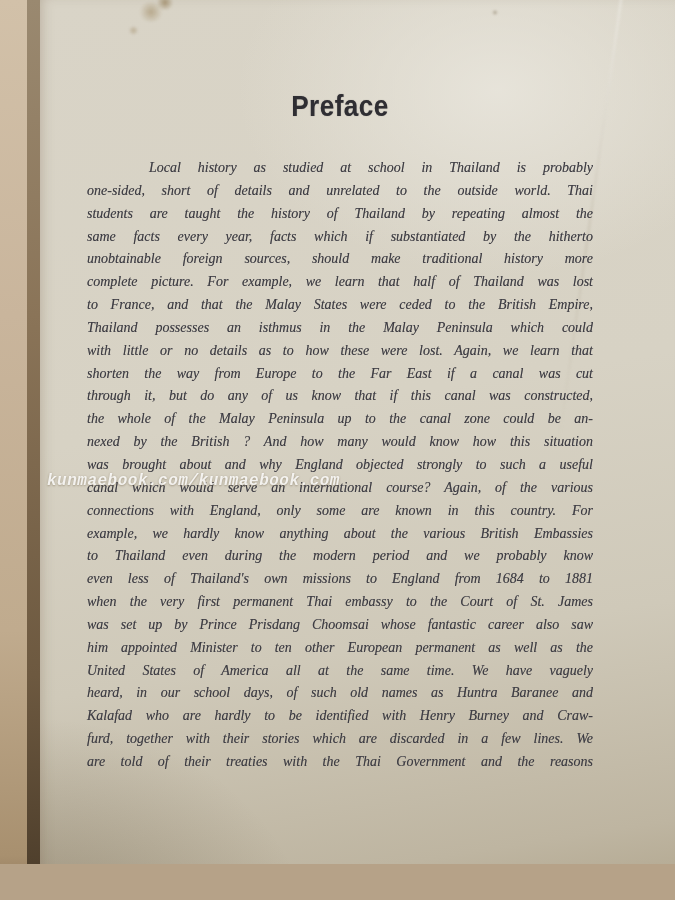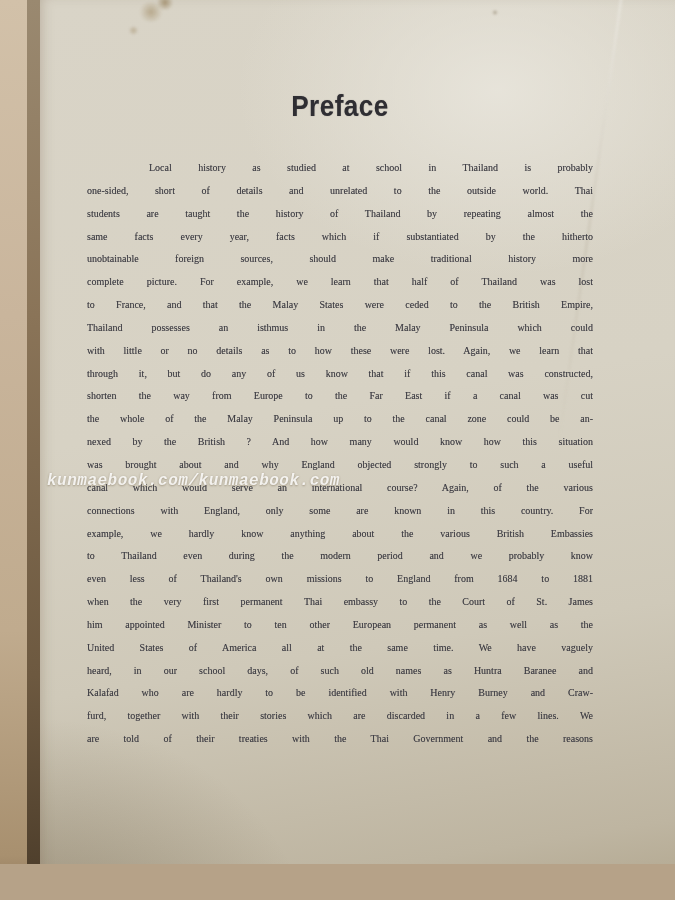--- a/index.html
+++ b/index.html
@@ -61,23 +61,24 @@
     font-size:29px;
     letter-spacing:.5px;
     color:#2f2e33;
     transform:scaleX(.9);
     text-shadow:0 0 1px rgba(47,46,51,.45);
   }
   
   .text-block{
     position:absolute;top:157px;left:47px;width:506px;
     color:#3e3d44;
-    font-size:10px;
+    font-size:14px;
     text-shadow:0 0 .6px rgba(62,61,68,.5);
     word-spacing:1px;
+    font-style:italic;
   }
   .text-block .line{
     line-height:22.85px;
     height:22.85px;
     text-align:justify;
     text-align-last:justify;
     white-space:normal;
     overflow:visible;
   }
   .text-block .line:first-child{text-indent:62px;}
@@ -113,31 +114,32 @@
     <div class="text-block">
         <div class="line">Local history as studied at school in Thailand is probably</div>
         <div class="line">one-sided, short of details and unrelated to the outside world.  Thai</div>
         <div class="line">students are taught the history of Thailand by repeating almost the</div>
         <div class="line">same facts every year, facts which if substantiated by the hitherto</div>
         <div class="line">unobtainable foreign sources, should make traditional history more</div>
         <div class="line">complete picture. For example, we learn that half of Thailand was lost</div>
         <div class="line">to France, and that the Malay States were ceded to the British Empire,</div>
         <div class="line">Thailand possesses an isthmus in the Malay Peninsula which could</div>
         <div class="line">with little or no details as to how these were lost. Again, we learn that</div>
+        <div class="line">shorten the way from Europe to the Far East if a canal was cut</div>
         <div class="line">through it, but do any of us know that if this canal was constructed,</div>
-        <div class="line">shorten the way from Europe to the Far East if a canal was cut</div>
         <div class="line">the whole of the Malay Peninsula up to the canal zone could be an-</div>
         <div class="line">nexed by the British ? And how many would know how this situation</div>
         <div class="line">was brought about and why England objected strongly to such a useful</div>
         <div class="line">canal which would serve an international course? Again, of the various</div>
         <div class="line">connections with England, only some are known in this country.  For</div>
         <div class="line">example, we hardly know anything about the various British Embassies</div>
         <div class="line">to Thailand even during the modern period and we probably know</div>
         <div class="line">even less of Thailand's own missions to England from 1684 to 1881</div>
         <div class="line">when the very first permanent Thai embassy to the Court of St. James</div>
+        <div class="line">was set up by Prince Prisdang Choomsai whose fantastic career also saw</div>
         <div class="line">him appointed Minister to ten other European permanent as well as the</div>
         <div class="line">United States of America all at the same time.  We have vaguely</div>
         <div class="line">heard, in our school days, of such old names as Huntra Baranee and</div>
         <div class="line">Kalafad who are hardly to be identified with Henry Burney and Craw-</div>
         <div class="line">furd, together with their stories which are discarded in a few lines. We</div>
         <div class="line">are told of their treaties with the Thai Government and the reasons</div>
       </div>
 
     <div class="bottom-shadow"></div>
   </div>

